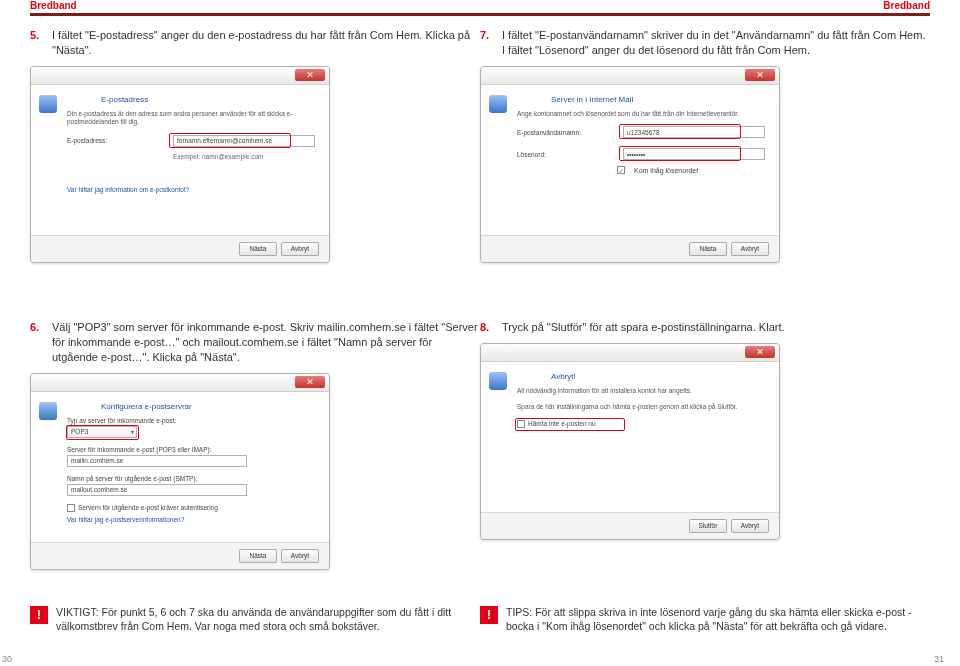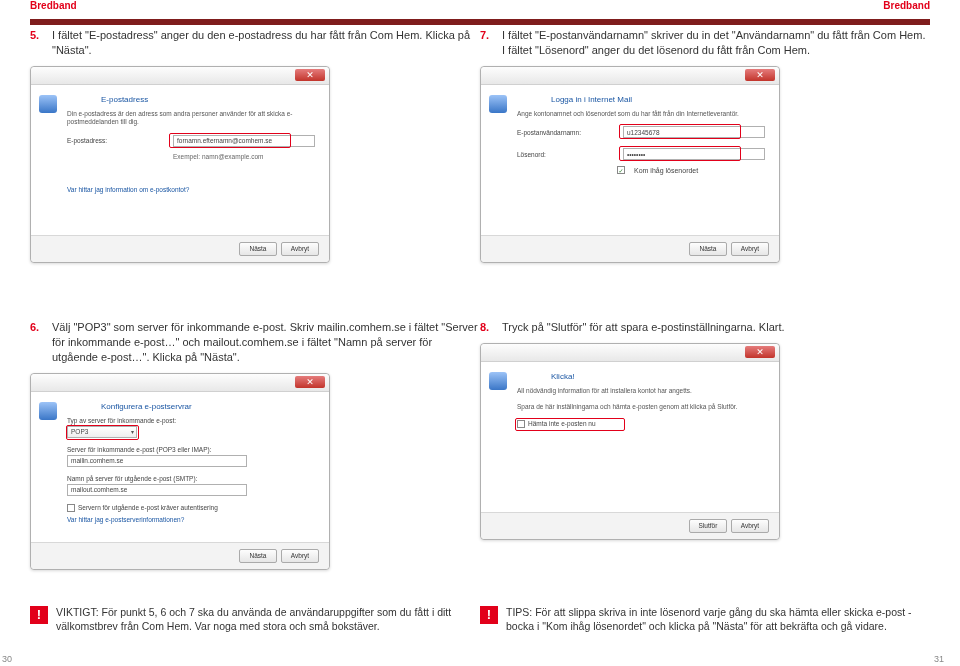--- a/index.html
+++ b/index.html
@@ -11,23 +11,23 @@
     position: relative;
     overflow: hidden;
     color: #333;
   }
   .header-left, .header-right {
     position: absolute;
     top: 0;
     font-size: 10px;
     color: #e2001a;
     font-weight: bold;
-    border-bottom: 6px solid #7f1d1d;
+    border-bottom: 3px solid #7f1d1d;
     width: 450px;
-    padding-bottom: 8px;
+    padding-bottom: 2px;
   }
   .header-left { left: 30px; }
   .header-right { right: 30px; text-align: right; }
 
   .col {
     position: absolute;
     width: 450px;
   }
   .col-left { left: 30px; }
   .col-right { right: 30px; }
@@ -268,21 +268,21 @@
   <div class="step">
     <div class="step-num">7.</div>
     <div>I fältet "E-postanvändarnamn" skriver du in det "Användarnamn" du fått från Com Hem. I fältet "Lösenord" anger du det lösenord du fått från Com Hem.</div>
   </div>
   <div class="win">
     <div class="win-titlebar">
       <div class="win-close">✕</div>
     </div>
     <div class="win-body">
       <div class="win-icon"></div>
-      <div class="win-section-title">Logga in i Internet Mail</div>
+      <div class="win-section-title">Server in i Internet Mail</div>
       <div class="win-desc">Ange kontonamnet och lösenordet som du har fått från din Internetleverantör.</div>
       <div class="win-row" style="position:relative;">
         <div class="win-label">E-postanvändarnamn:</div>
         <div class="win-input">
             <span>u12345678</span>
           </div>
         <div class="hl" style="left:102px; top:-2px; width:122px; height:15px;"></div>
       </div>
       <div class="win-row" style="position:relative; margin-top:10px;">
         <div class="win-label">Lösenord:</div>
@@ -356,21 +356,21 @@
   <div class="step">
     <div class="step-num">8.</div>
     <div>Tryck på "Slutför" för att spara e-postinställningarna. Klart.</div>
   </div>
   <div class="win">
     <div class="win-titlebar">
       <div class="win-close">✕</div>
     </div>
     <div class="win-body">
       <div class="win-icon"></div>
-      <div class="win-section-title">Klicka!</div>
+      <div class="win-section-title">Avbryt!</div>
       <div class="win-desc">All nödvändig information för att installera kontot har angetts.</div>
       <div class="win-desc">Spara de här inställningarna och hämta e-posten genom att klicka på Slutför.</div>
       <div style="font-size:6.5px;display:flex;align-items:center;position:relative;">
         <span class="win-chk"></span>
         <span>Hämta inte e-posten nu</span>
         <div class="hl" style="left:-2px; top:-2px; width:110px; height:13px;"></div>
       </div>
     </div>
     <div class="win-footer">
       <div class="win-btn">

